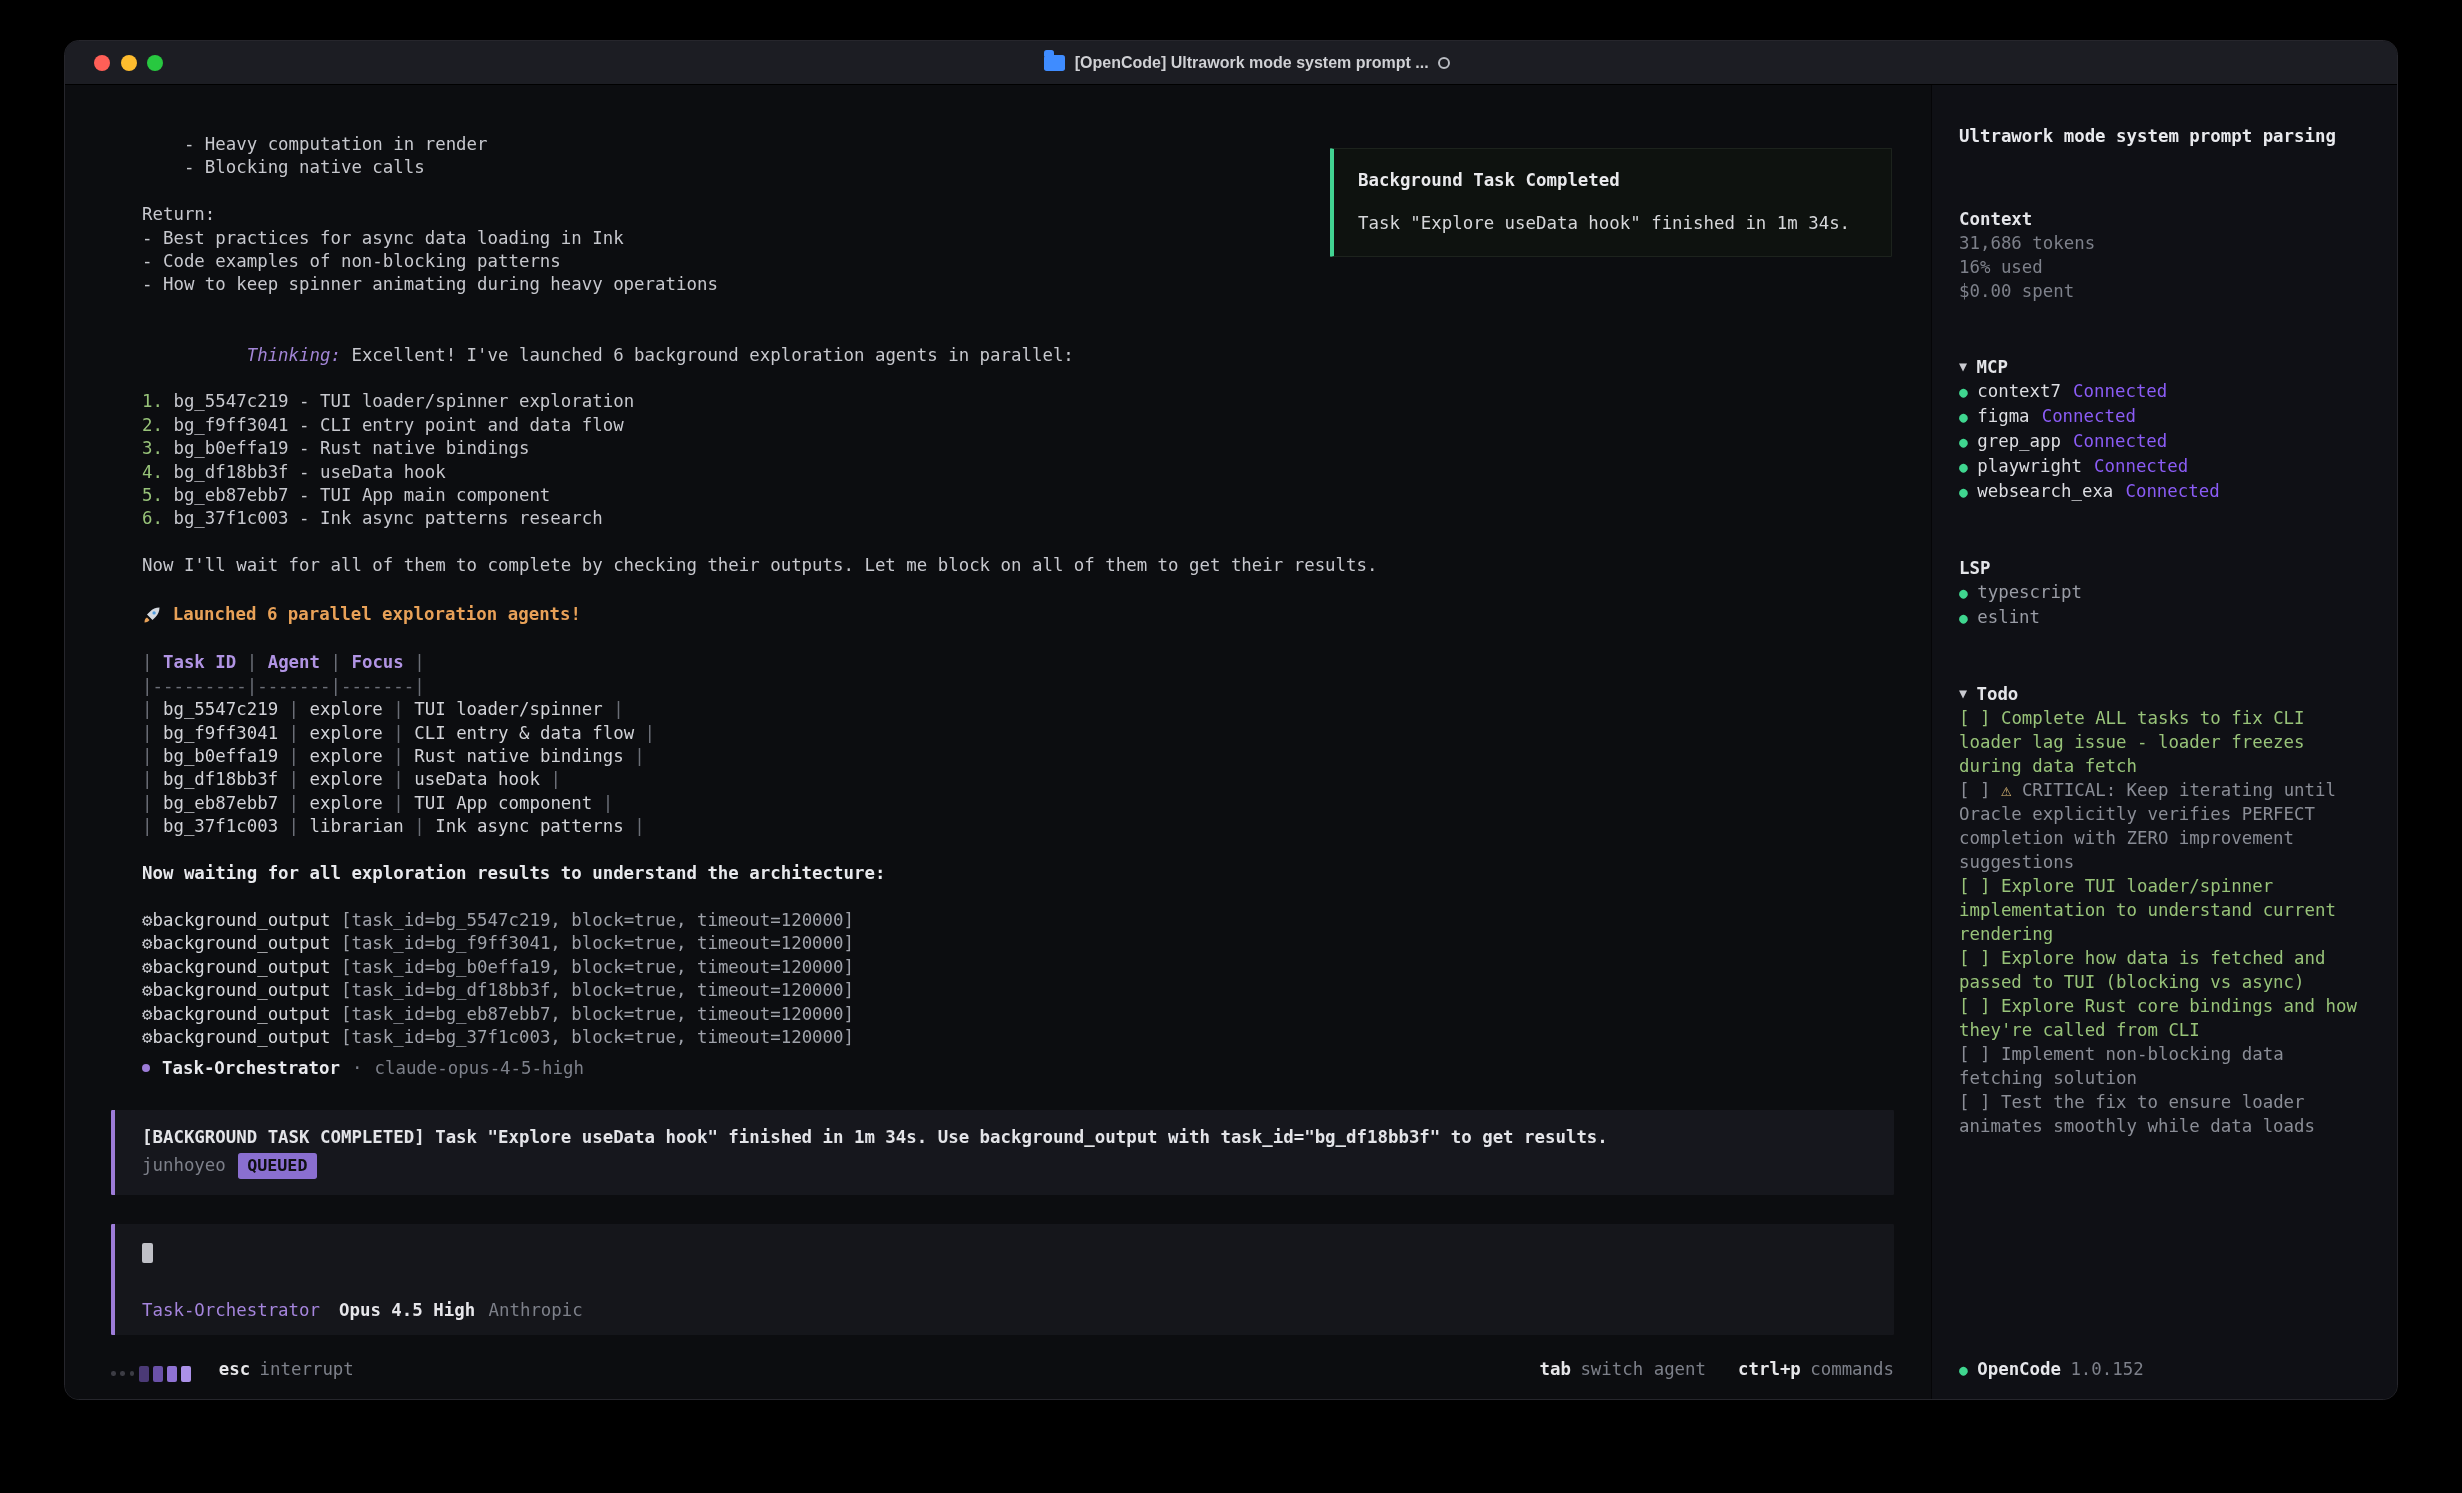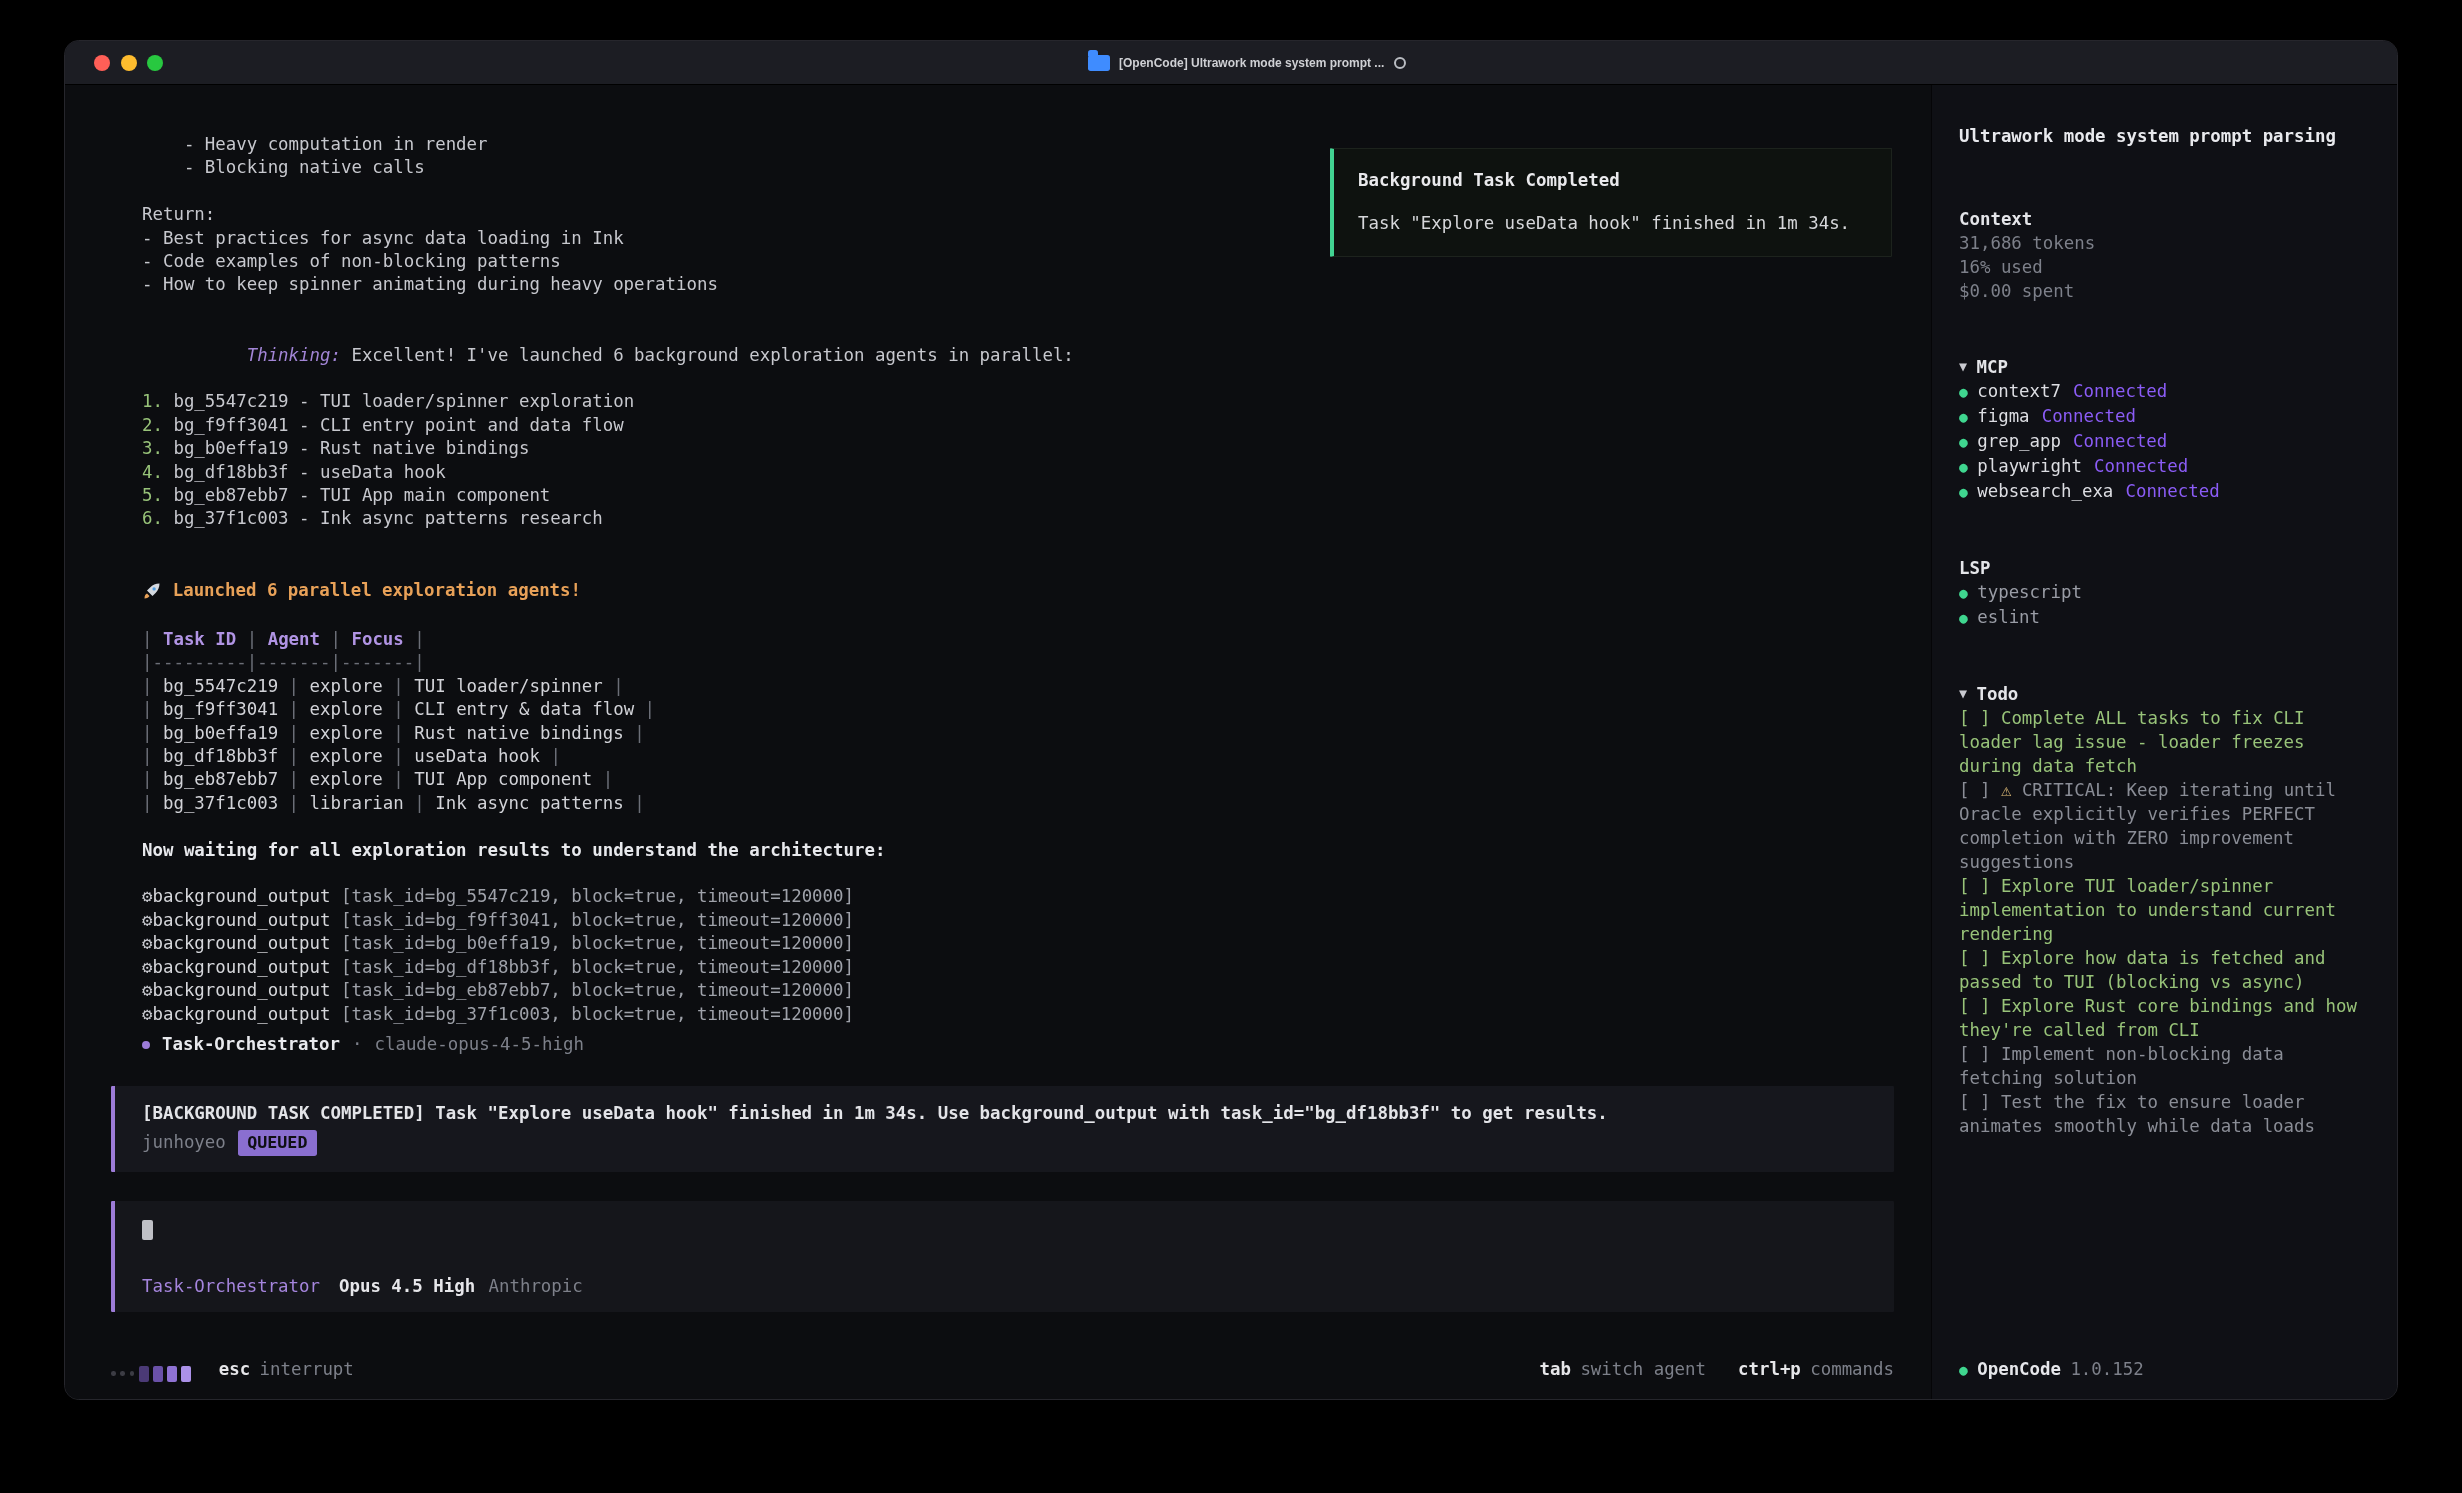--- a/index.html
+++ b/index.html
@@ -15,21 +15,21 @@
   
   .titlebar {
     flex:0 0 44px; background:#1c1d23; border-bottom:0.7px solid #000;
     display:flex; align-items:center; position:relative;
   }
   .traffic { display:flex; gap:10.7px; margin-left:29px; z-index:2; }
   .tl { width:16px; height:16px; border-radius:50%; }
   .tl.red { background:#ff5f57; } .tl.yellow { background:#febc2e; } .tl.green { background:#28c840; }
   .title-center {
     position:absolute; left:0; right:0; display:flex; justify-content:center; align-items:center; gap:9.4px;
-    font-family:"Liberation Sans", sans-serif; font-weight:bold; font-size:12px; color:#cfd0d4;padding-left:32px;
+    font-family:"Liberation Sans", sans-serif; font-weight:bold; font-size:16px; color:#cfd0d4;padding-left:32px;
   }
   .folder { width:21.4px; height:16px; background:#3f8cff; border-radius:2.7px; position:relative; display:inline-block; }
   .folder:before { content:""; position:absolute; top:-4.7px; left:0; width:10px; height:6px; background:#3f8cff; border-radius:2.7px 2.7px 0 0; }
   .ring { width:12px; height:12px; border:2px solid #b9bcc2; border-radius:50%; display:inline-block; }
 
   
   .main { flex:1; display:flex; min-height:0; }
   .terminal {
     flex:1; min-width:0; background:#0c0d10; position:relative;
     display:flex; flex-direction:column; padding:48px 37px 17.4px 46px;
@@ -168,20 +168,21 @@
         <div class="line"><span class="num">1.</span><span>bg_5547c219 - TUI loader/spinner exploration</span></div>
         <div class="line"><span class="num">2.</span><span>bg_f9ff3041 - CLI entry point and data flow</span></div>
         <div class="line"><span class="num">3.</span><span>bg_b0effa19 - Rust native bindings</span></div>
         <div class="line"><span class="num">4.</span><span>bg_df18bb3f - useData hook</span></div>
         <div class="line"><span class="num">5.</span><span>bg_eb87ebb7 - TUI App main component</span></div>
         <div class="line"><span class="num">6.</span><span>bg_37f1c003 - Ink async patterns research</span></div>
       </div>
 
       <div class="blank"></div>
 
+      <div class="line ind">Now I'll wait for all of them to complete by checking their outputs. Let me block on all of them to get their results.</div>
 
       <div class="blank"></div>
 
       <div class="launch-line">
         <svg width="20" height="20" viewBox="0 0 24 24">
           <path d="M21 3c-4.5 0-8.5 1.8-11.3 4.7L6 11.4l6.6 6.6 3.7-3.7C19.2 11.5 21 7.5 21 3z" fill="#d4d8df"></path>
           <circle cx="14.5" cy="9.5" r="2" fill="#4f9ce0"></circle>
           <path d="M3 21c0-3 1-5 3-6l3 3c-1 2-3 3-6 3z" fill="#e8a158"></path>
         </svg>
         <span class="launch-text">Launched 6 parallel exploration agents!</span>

